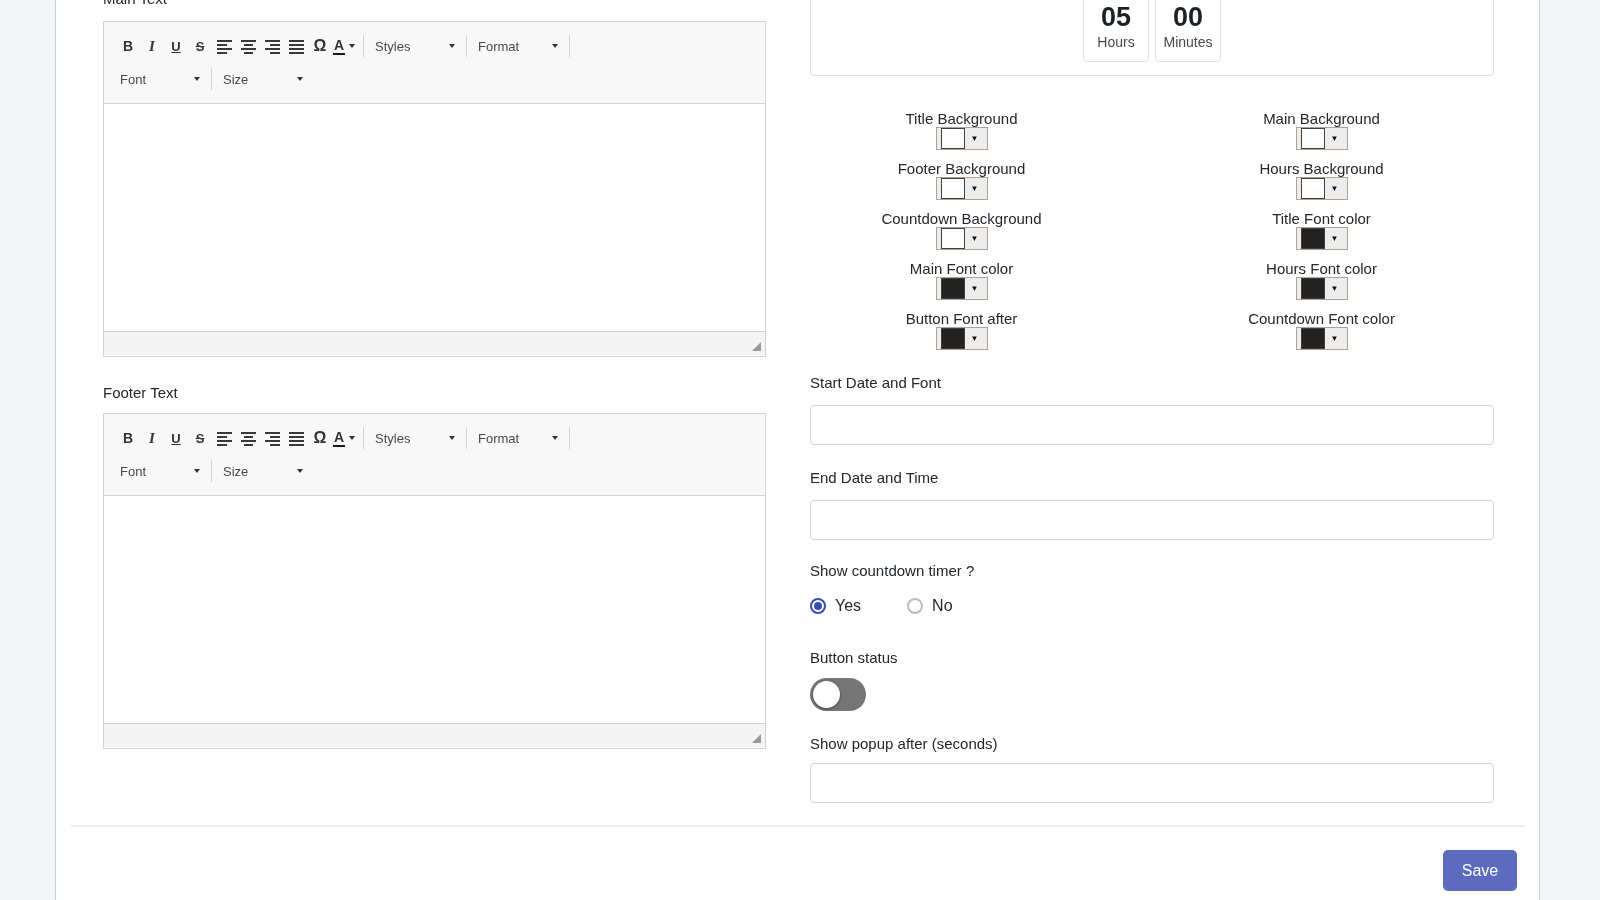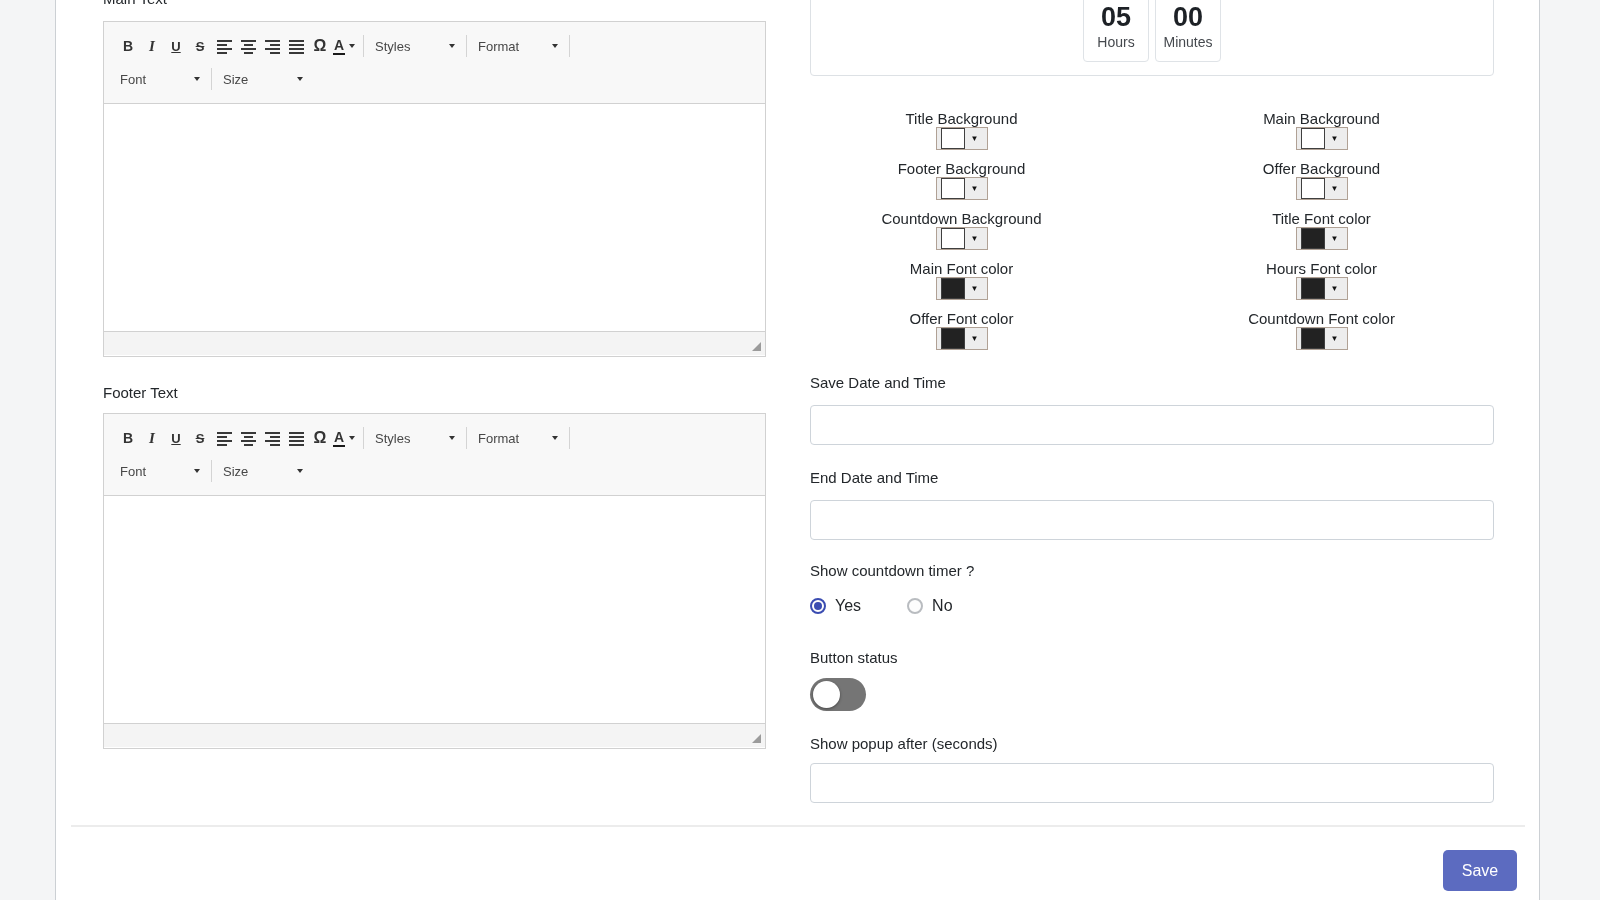--- a/index.html
+++ b/index.html
@@ -248,21 +248,21 @@
             </span>
         </div>
         <div class="cs-cell">
           <span class="cs-label">Footer Background</span>
           <span class="picker">
               <span class="picker-swatch" style="background: rgb(255, 255, 255);"></span>
               <span class="picker-arrow">▼</span>
             </span>
         </div>
         <div class="cs-cell">
-          <span class="cs-label">Offer Background</span>
+          <span class="cs-label">Hours Background</span>
           <span class="picker">
               <span class="picker-swatch" style="background: rgb(255, 255, 255);"></span>
               <span class="picker-arrow">▼</span>
             </span>
         </div>
         <div class="cs-cell">
           <span class="cs-label">Countdown Background</span>
           <span class="picker">
               <span class="picker-swatch" style="background: rgb(255, 255, 255);"></span>
               <span class="picker-arrow">▼</span>
@@ -283,36 +283,36 @@
             </span>
         </div>
         <div class="cs-cell">
           <span class="cs-label">Hours Font color</span>
           <span class="picker">
               <span class="picker-swatch" style="background: rgb(34, 34, 34);"></span>
               <span class="picker-arrow">▼</span>
             </span>
         </div>
         <div class="cs-cell">
-          <span class="cs-label">Offer Font color</span>
+          <span class="cs-label">Button Font after</span>
           <span class="picker">
               <span class="picker-swatch" style="background: rgb(34, 34, 34);"></span>
               <span class="picker-arrow">▼</span>
             </span>
         </div>
         <div class="cs-cell">
           <span class="cs-label">Countdown Font color</span>
           <span class="picker">
               <span class="picker-swatch" style="background: rgb(34, 34, 34);"></span>
               <span class="picker-arrow">▼</span>
             </span>
         </div>
       </div>
 
-      <div class="rlabel l-start">Save Date and Time</div>
+      <div class="rlabel l-start">Start Date and Font</div>
       <input class="text-input in-start" type="text" value="" style="">
 
       <div class="rlabel l-end">End Date and Time</div>
       <input class="text-input in-end" type="text" value="" style="">
 
       <div class="rlabel l-timer">Show countdown timer ?</div>
       <div class="radio-row">
         <label class="radio-opt">
           <span class="radio checked"></span>
           <span class="radio-label">Yes</span>

